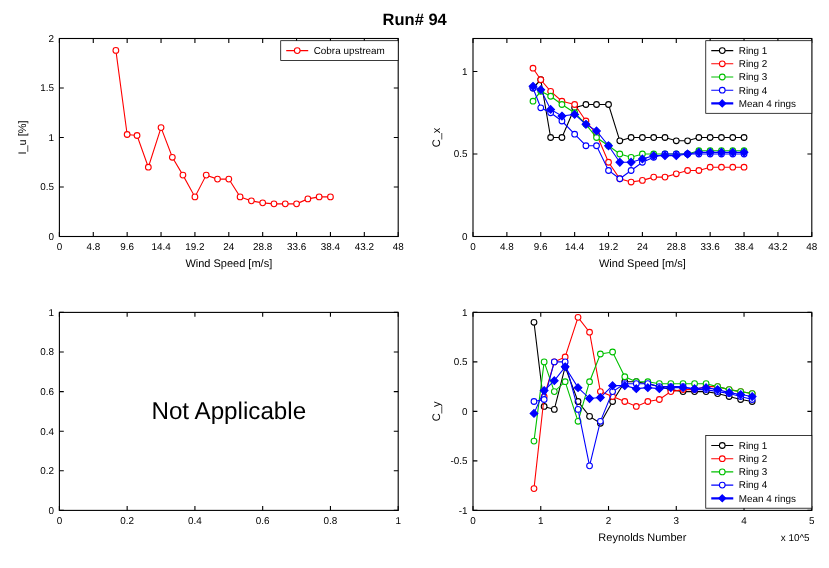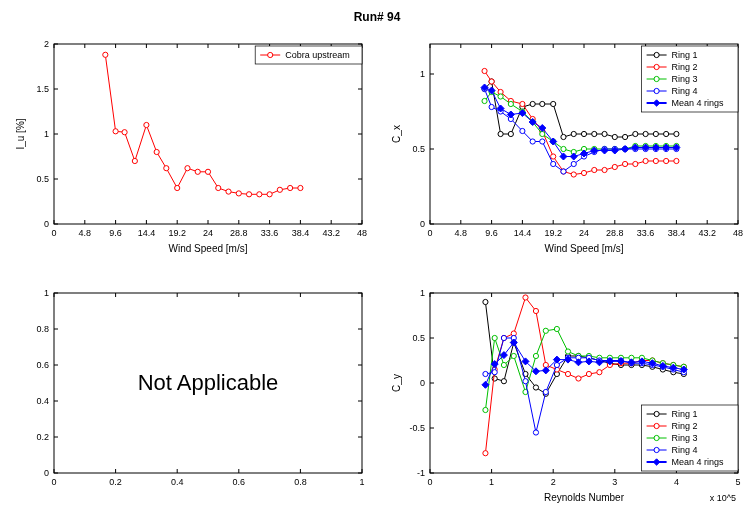--- a/index.html
+++ b/index.html
@@ -6,22 +6,22 @@
     margin: 0;
     padding: 10px;
     font-family: Arial, Helvetica, sans-serif;
     background: #fff;
     width: 754px;
     box-sizing: border-box;
   }
   .title {
     text-align: center;
     font-weight: bold;
-    font-size: 12px;
-    margin-bottom: 12px;
+    font-size: 15px;
+    margin-bottom: 0;
   }
   .grid {
     display: grid;
     grid-template-columns: 1fr 1fr;
     grid-template-rows: 1fr 1fr;
     gap: 18px 18px;
     width: 734px;
     height: 480px;
   }
   .panel { position: relative; }

